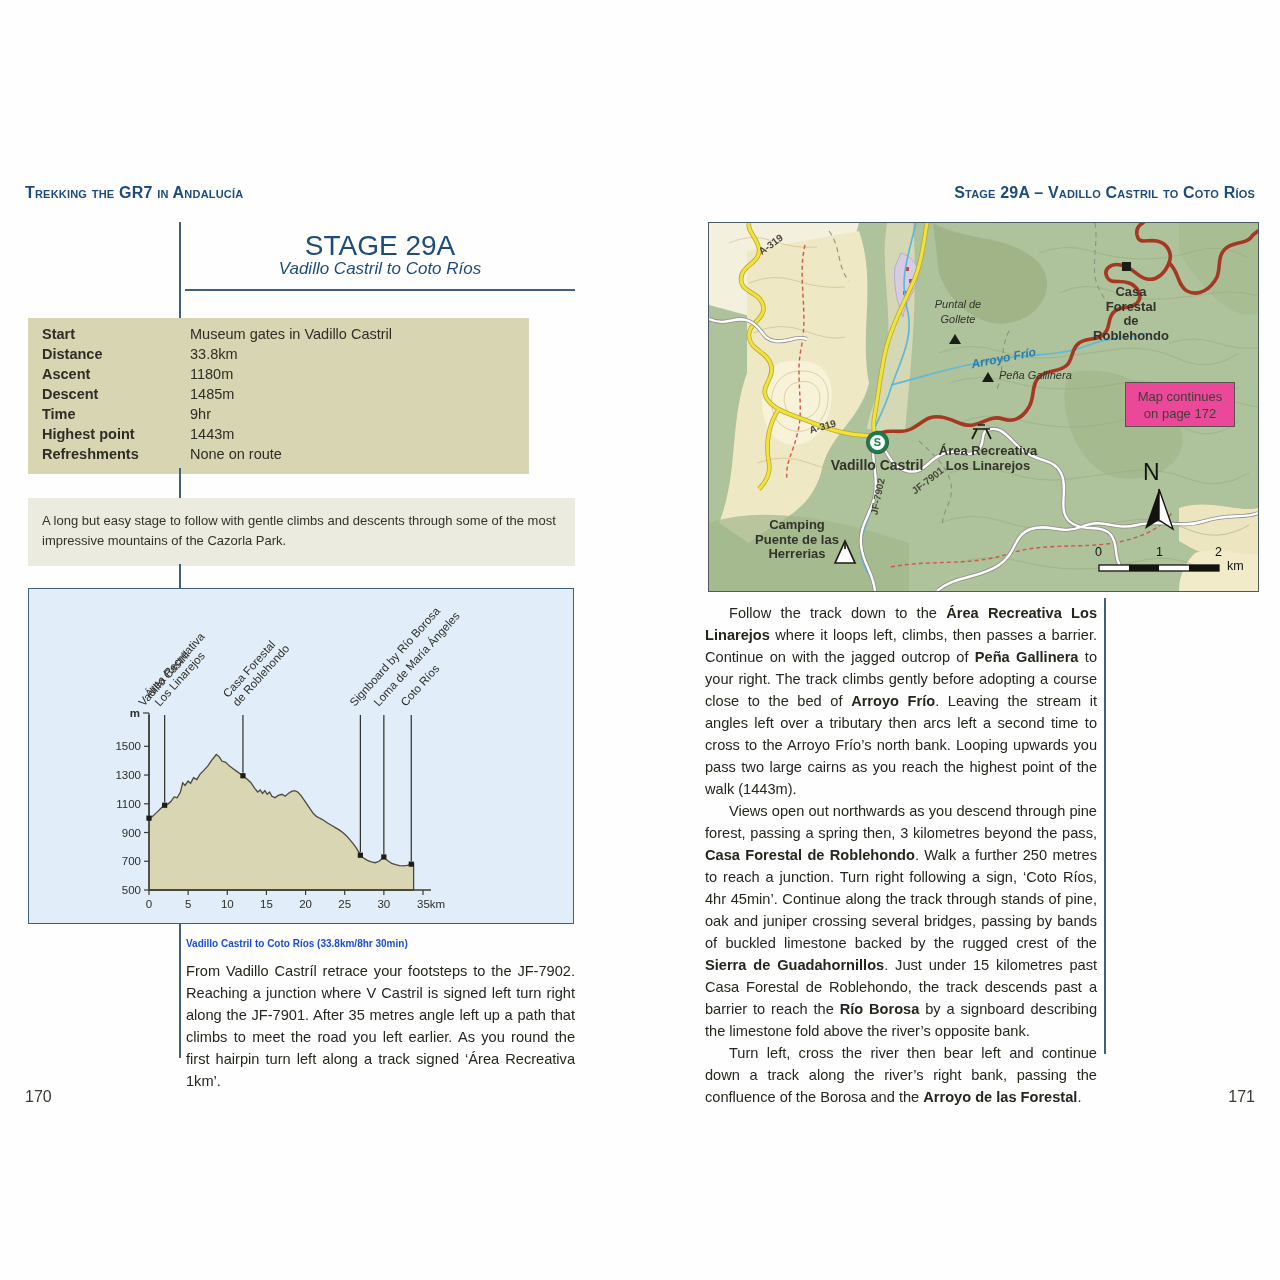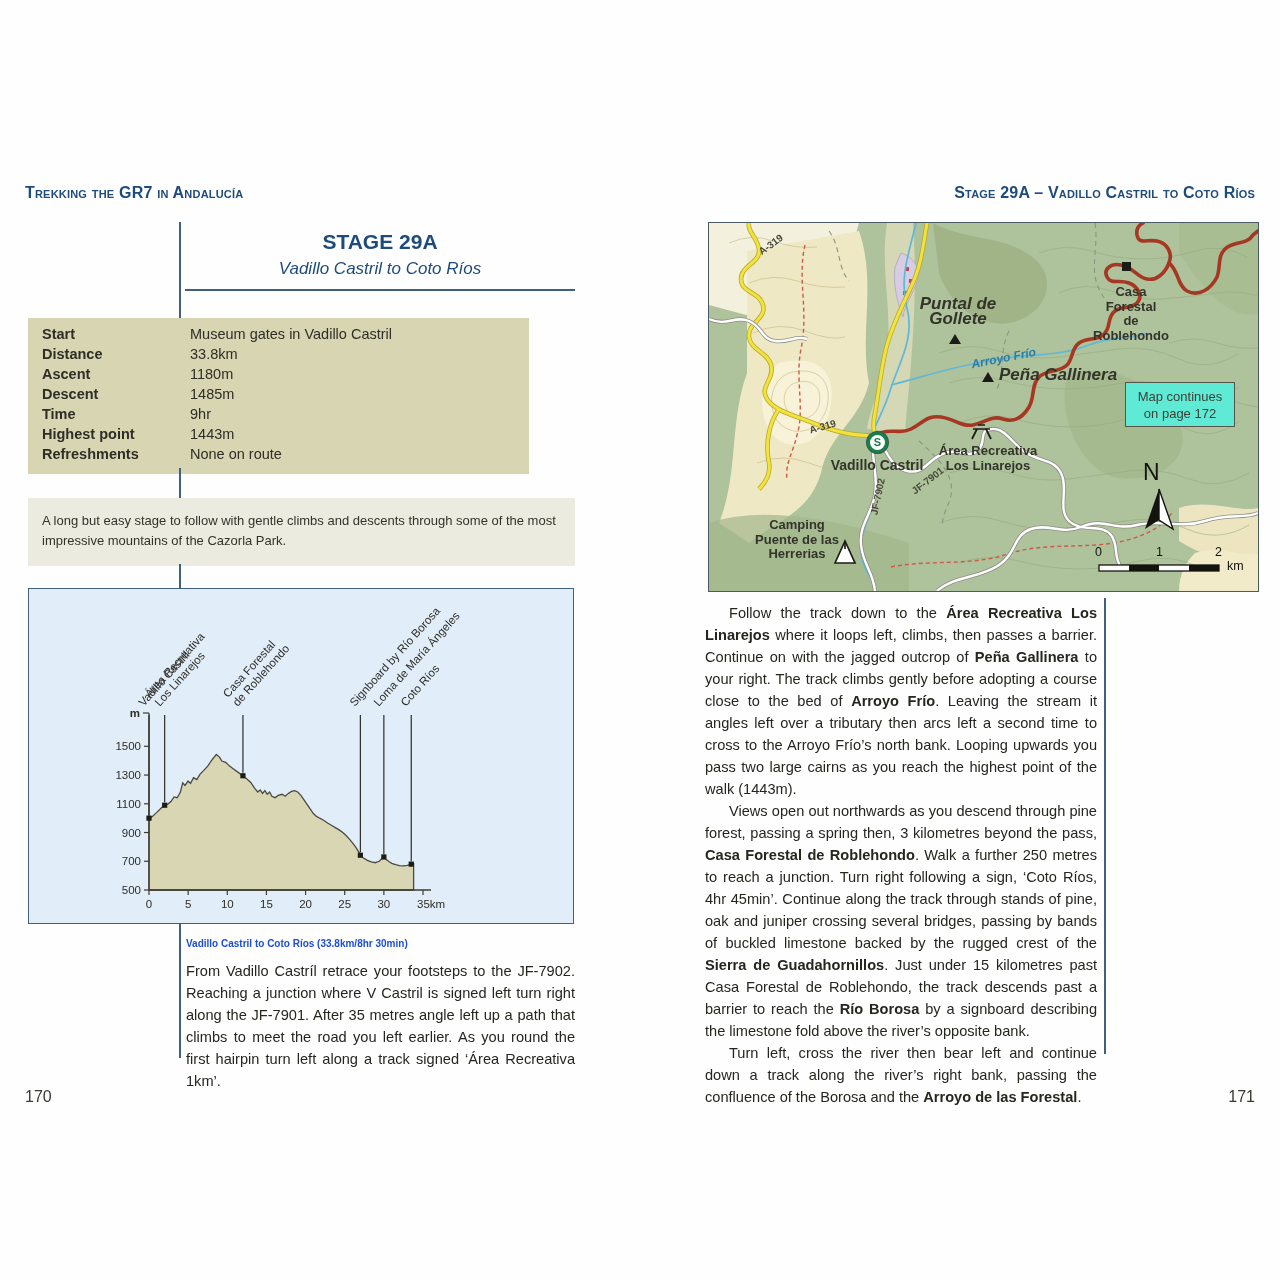--- a/index.html
+++ b/index.html
@@ -6,21 +6,21 @@
   .page{position:relative;width:1280px;height:1280px;background:#fefefe;overflow:hidden;
         font-family:"Liberation Sans",sans-serif;color:#2b2b25;}
   .abs{position:absolute;}
 
   
   .running-head{font-variant:small-caps;font-weight:bold;font-size:16px;letter-spacing:.2px;color:#1d4b7c;}
   .page-num{font-size:16px;color:#3a3a34;}
 
   
   .rule-v{position:absolute;width:2px;background:#3f617d;}
-  .stage-title{width:390px;text-align:center;font-size:21px;font-weight:bold;color:#1d4b7c;}
+  .stage-title{width:390px;text-align:center;font-size:28px;font-weight:normal;color:#1d4b7c;}
   .stage-sub{width:390px;text-align:center;font-size:17px;font-style:italic;color:#1d4b7c;}
   .rule-h{position:absolute;height:2px;background:#3f617d;}
 
   
   .info-box{left:28px;top:318px;width:501px;height:150px;background:#d8d5b2;padding:0;}
   .info-row{position:relative;height:20px;line-height:20px;font-size:14.5px;}
   .info-label{position:absolute;left:14px;font-weight:bold;color:#2e2d26;}
   .info-value{position:absolute;left:162px;color:#2e2d26;}
   .summary-box{left:28px;top:498px;width:519px;height:42px;background:#ecebdf;
                padding:13px 14px;font-size:13px;line-height:19.5px;color:#33332c;}
@@ -34,25 +34,25 @@
   .body-head{font-size:10px;font-weight:bold;color:#1d4ed8;}
   .body-text{font-size:14.6px;line-height:22px;text-align:justify;color:#26261f;}
   .body-text p{margin:0;text-indent:24px;}
   .body-text p.noindent{text-indent:0;}
   .body-text b{font-weight:bold;}
 
   
   .map-box{left:708px;top:222px;width:549px;height:368px;border:1.5px solid #4a5b66;overflow:hidden;}
   .map-label{position:absolute;font-size:13px;font-weight:600;color:#33332a;text-align:center;
              white-space:pre-line;line-height:14.5px;}
-  .map-label.bolditalic{font-weight:bold;font-style:italic;font-size:17px;}
+  .map-label.bolditalic{font-weight:normal;font-style:italic;font-size:11px;}
   .map-label.bold{font-weight:bold;font-size:14px;}
   .road-label{position:absolute;font-size:10px;font-weight:600;color:#4a4a3c;white-space:nowrap;}
   .stream-label{position:absolute;font-size:12px;font-style:italic;font-weight:600;color:#2d7ca6;white-space:nowrap;}
-  .continues-box{position:absolute;left:416px;top:159px;width:108px;height:38px;background:#5eead4;
+  .continues-box{position:absolute;left:416px;top:159px;width:108px;height:38px;background:#ec4899;
                  border:1.5px solid #55554a;text-align:center;font-size:13px;color:#3f3f35;
                  line-height:17px;padding-top:5px;white-space:pre-line;}
   .compass-n{position:absolute;left:434px;top:236px;font-size:23px;color:#14140f;}
   .scale-num{position:absolute;font-size:12.5px;color:#14140f;}
   .start-badge{position:absolute;left:158px;top:209px;width:15px;height:15px;border-radius:50%;
                background:#fff;border:3px solid #17814a;text-align:center;line-height:15px;
                font-size:11px;font-weight:bold;color:#17814a;box-shadow:0 0 0 1px #3c5a50;}
 </style>
 </head>
 <body>

